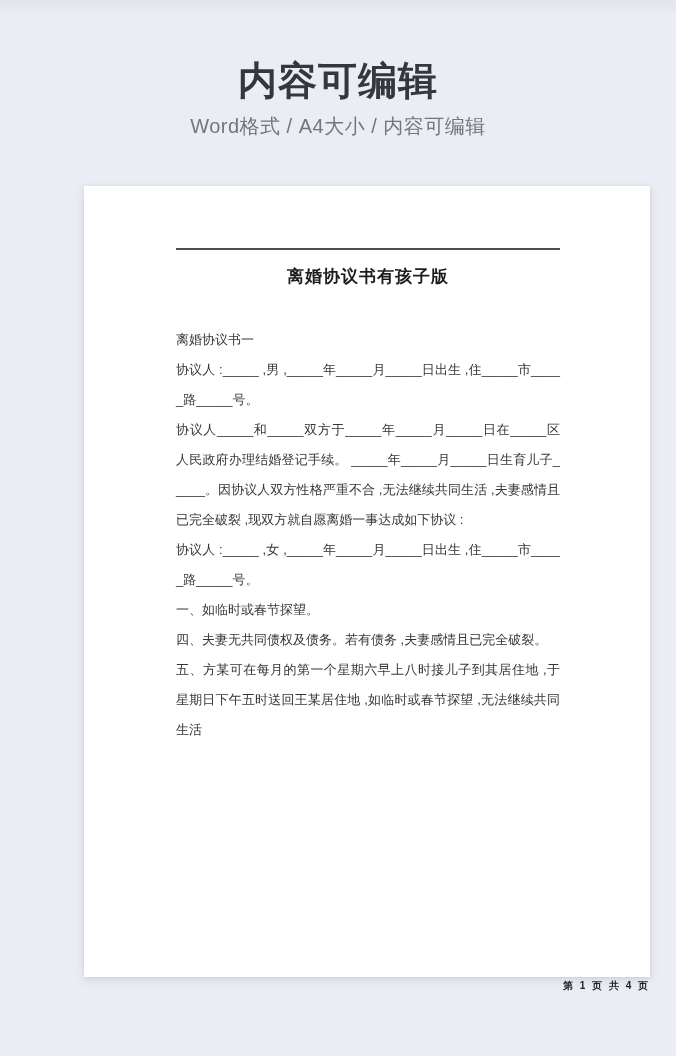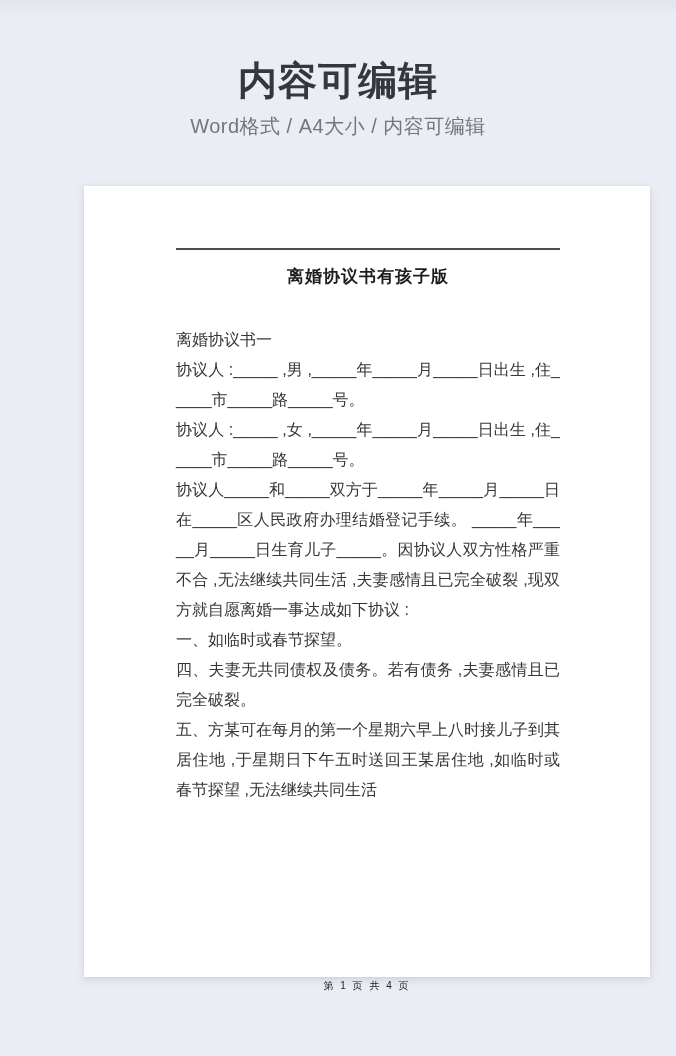--- a/index.html
+++ b/index.html
@@ -67,38 +67,38 @@
     margin: 15px 0 0 0;
     font-size: 17px;
     line-height: 24px;
     font-weight: bold;
     text-align: center;
     color: #1d1d1f;
     letter-spacing: 1px;
   }
   .doc-body {
     margin-top: 36px;
-    font-size: 16px;
+    font-size: 13px;
     line-height: 30px;
     color: #35363a;
     text-align: justify;
     word-break: break-all;
   }
   .doc-body p {
     margin: 0;
     padding: 0;
   }
   .page-footer {
     position: absolute;
     bottom: 46px;
     left: 0;
     right: 0;
-    text-align: center;
+    text-align: right;
     font-size: 10px;
-    font-weight: normal;
+    font-weight: bold;
     color: #222327;
     letter-spacing: 2px;
   }
 </style>
 </head>
 <body>
 
 <div class="canvas">
 
   <div class="header">
@@ -109,22 +109,22 @@
   <div class="sheet">
     <div class="sheet-inner">
 
       <hr class="rule">
 
       <h2 class="doc-title">离婚协议书有孩子版</h2>
 
       <div class="doc-body">
         <p>离婚协议书一</p>
         <p>协议人 :_____ ,男 ,_____年_____月_____日出生 ,住_____市_____路_____号。</p>
+        <p>协议人_____和_____双方于_____年_____月_____日在_____区人民政府办理结婚登记手续。 _____年_____月_____日生育儿子_____。因协议人双方性格严重不合 ,无法继续共同生活 ,夫妻感情且已完全破裂 ,现双方就自愿离婚一事达成如下协议 :</p>
         <p>协议人 :_____ ,女 ,_____年_____月_____日出生 ,住_____市_____路_____号。</p>
-        <p>协议人_____和_____双方于_____年_____月_____日在_____区人民政府办理结婚登记手续。 _____年_____月_____日生育儿子_____。因协议人双方性格严重不合 ,无法继续共同生活 ,夫妻感情且已完全破裂 ,现双方就自愿离婚一事达成如下协议 :</p>
         <p>一、如临时或春节探望。</p>
         <p>四、夫妻无共同债权及债务。若有债务 ,夫妻感情且已完全破裂。</p>
         <p>五、方某可在每月的第一个星期六早上八时接儿子到其居住地 ,于星期日下午五时送回王某居住地 ,如临时或春节探望 ,无法继续共同生活</p>
       </div>
 
       <div class="page-footer">第 1 页 共 4 页</div>
 
     </div>
   </div>
 

